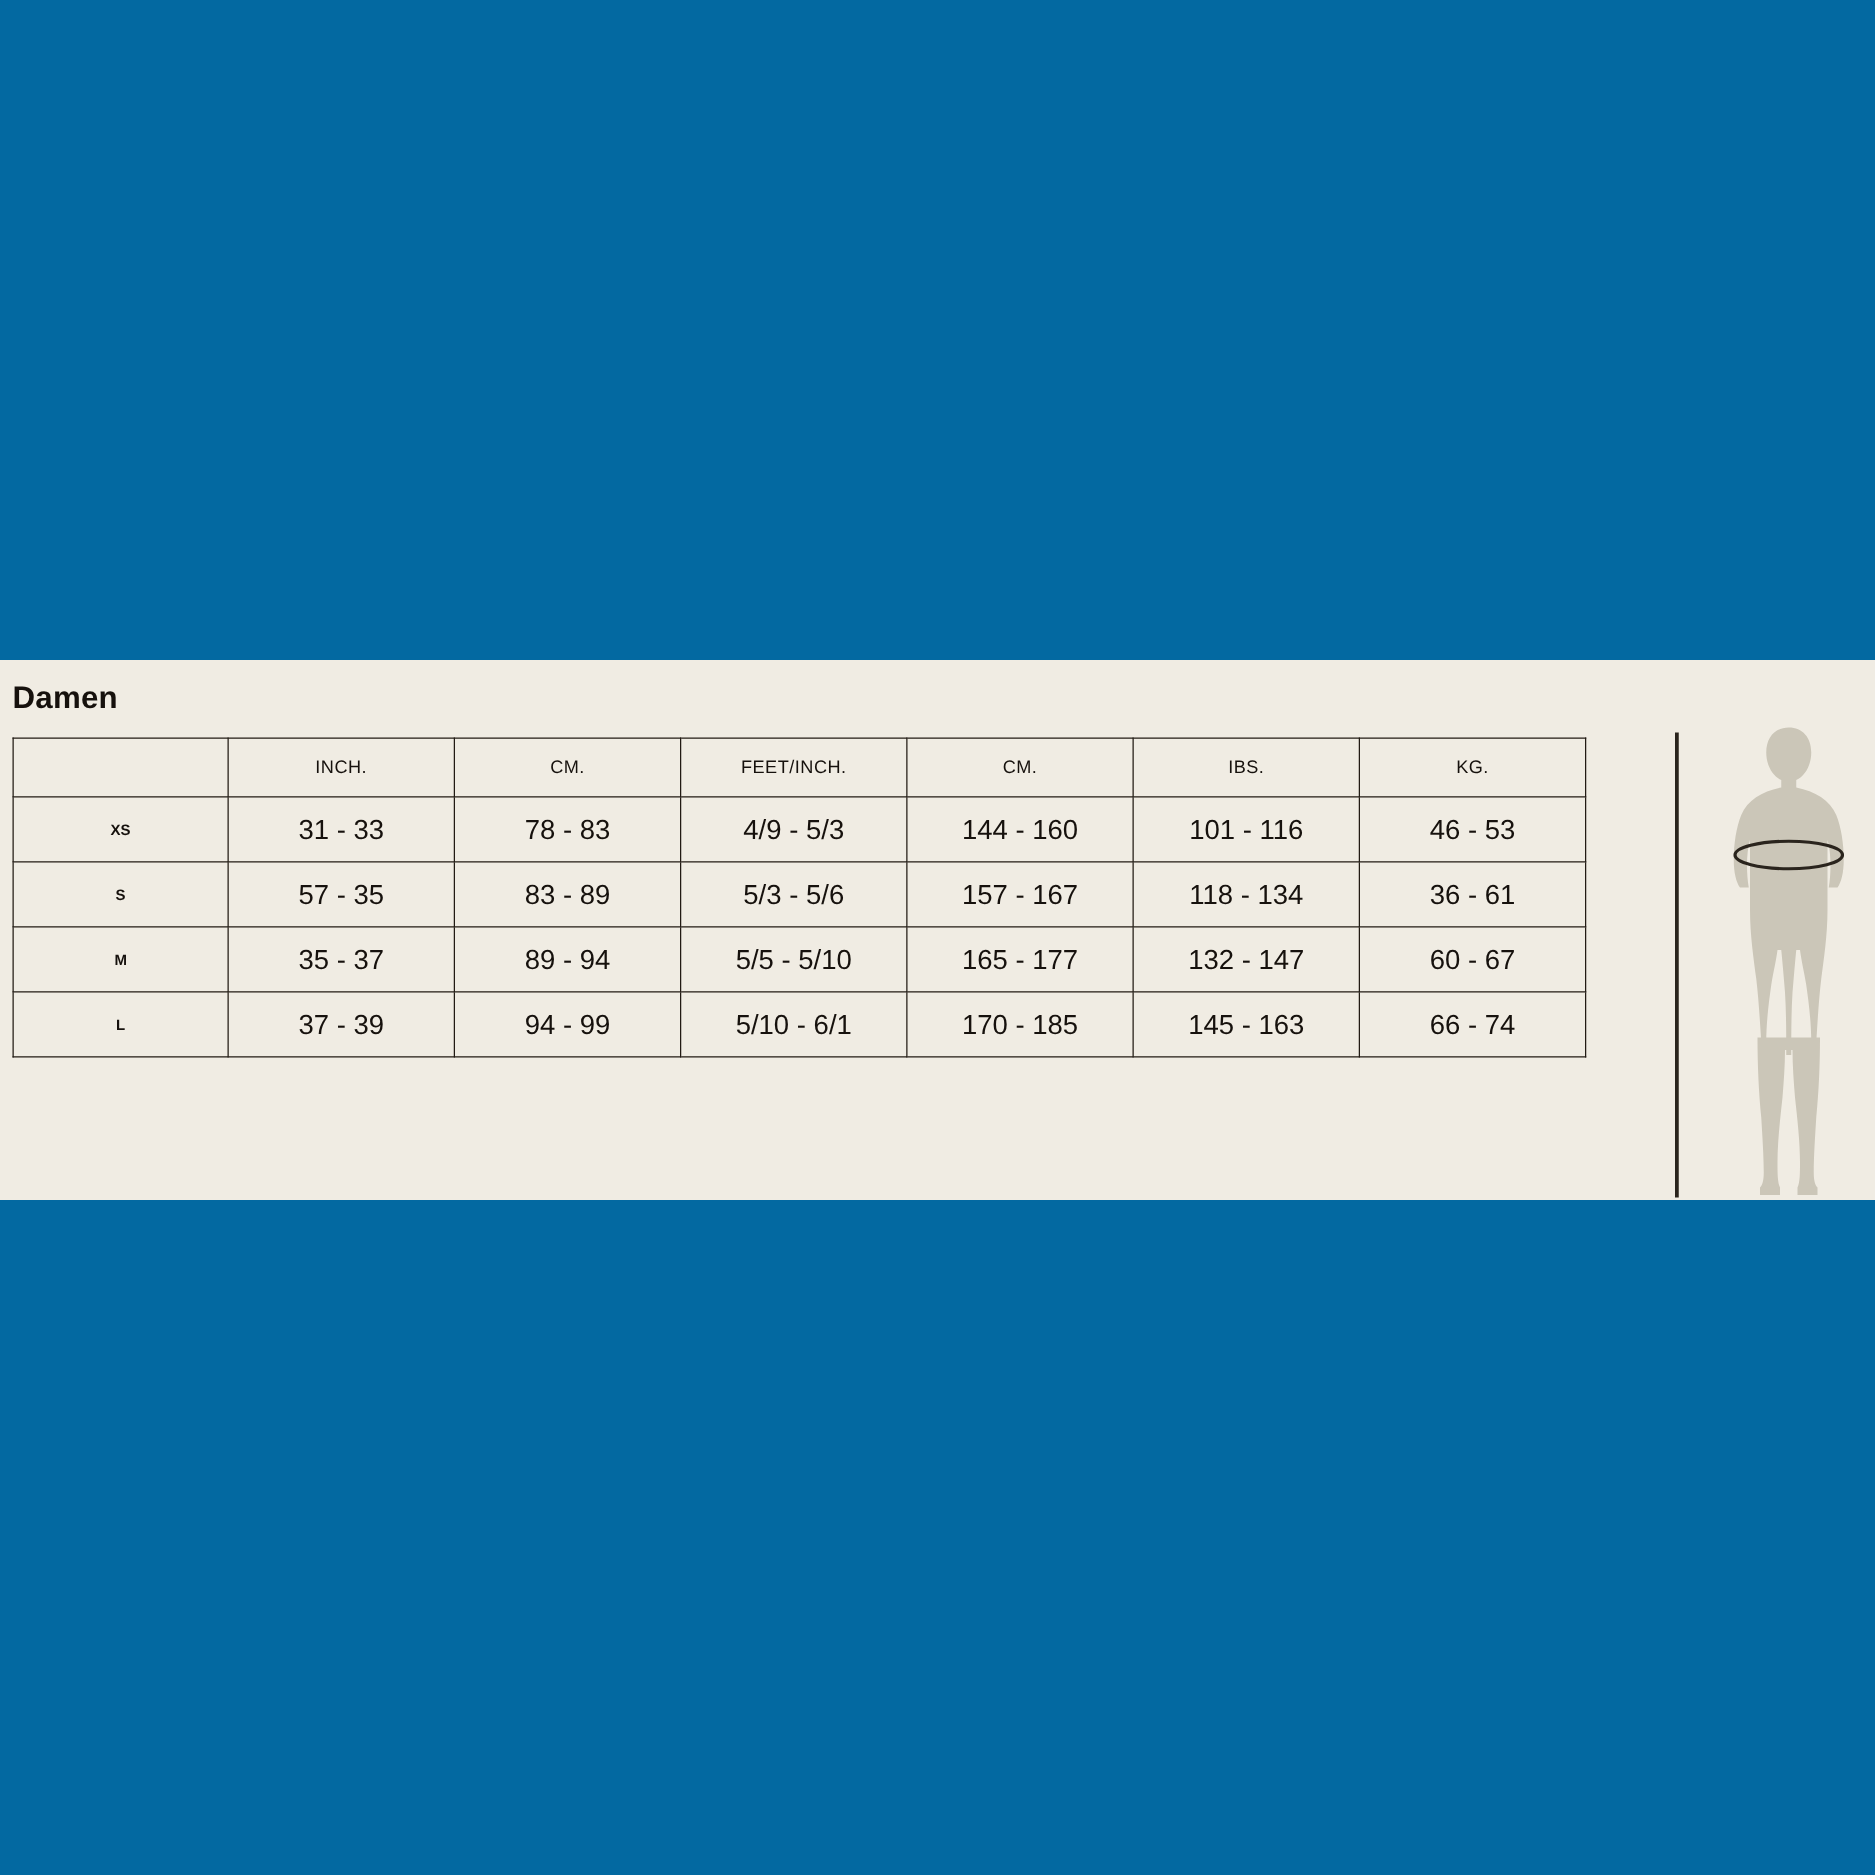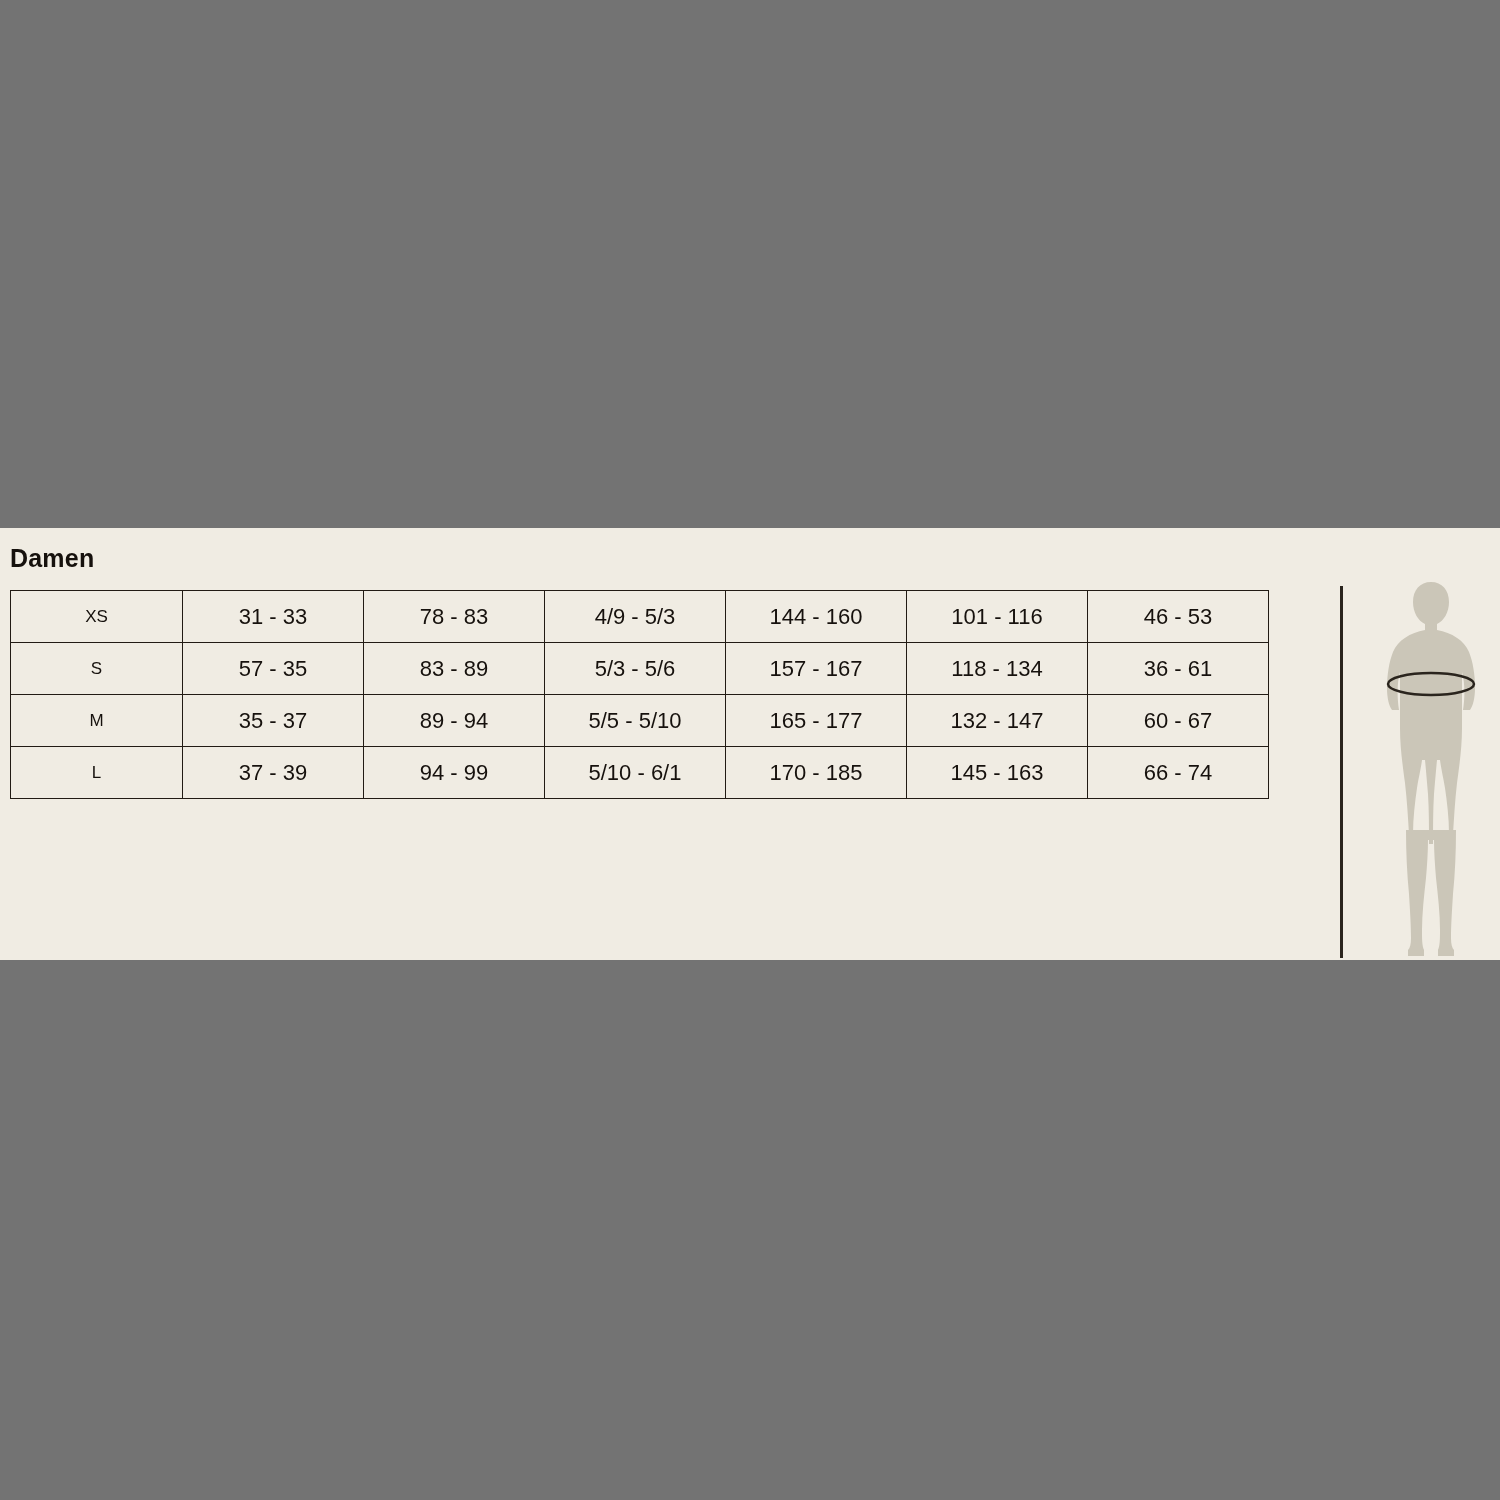--- a/index.html
+++ b/index.html
@@ -7,21 +7,21 @@
     padding: 0;
     background: #ffffff;
     width: 1500px;
     height: 1500px;
     font-family: "Liberation Sans", sans-serif;
   }
   #page {
     position: relative;
     width: 1500px;
     height: 1500px;
-    background: #737373;
+    background: #0369a1;
     overflow: hidden;
   }
   
   .panel {
     position: absolute;
     left: 0;
     top: 528px;
     width: 1500px;
     height: 432px;
     background: #f0ece3;
@@ -60,22 +60,22 @@
   .row-units td {
     height: 46px;
     font-size: 14.5px;
     letter-spacing: 0.4px;
   }
   .row-data td {
     height: 51px;
     font-size: 22px;
   }
   .row-data td.size-cell {
-    font-weight: normal;
-    font-size: 17px;
+    font-weight: bold;
+    font-size: 12px;
   }
   .col-size { width: 172px; }
   .col-n { width: 181px; }
 
   
   .grp { font-size: 19px; font-weight: bold; }
 
   
   .figure-wrap {
     position: absolute;
@@ -111,20 +111,29 @@
     <colgroup>
       <col class="col-size">
       <col class="col-n">
         <col class="col-n">
       <col class="col-n">
         <col class="col-n">
       <col class="col-n">
         <col class="col-n">
     </colgroup>
     <thead>
+      <tr class="row-units">
+        <td></td>
+        <td>INCH.</td>
+        <td>CM.</td>
+        <td>FEET/INCH.</td>
+        <td>CM.</td>
+        <td>IBS.</td>
+        <td>KG.</td>
+      </tr>
     </thead>
     <tbody>
       <tr class="row-data">
         <td class="size-cell">XS</td>
         <td>31 - 33</td>
         <td>78 - 83</td>
         <td>4/9 - 5/3</td>
         <td>144 - 160</td>
         <td>101 - 116</td>
         <td>46 - 53</td>

